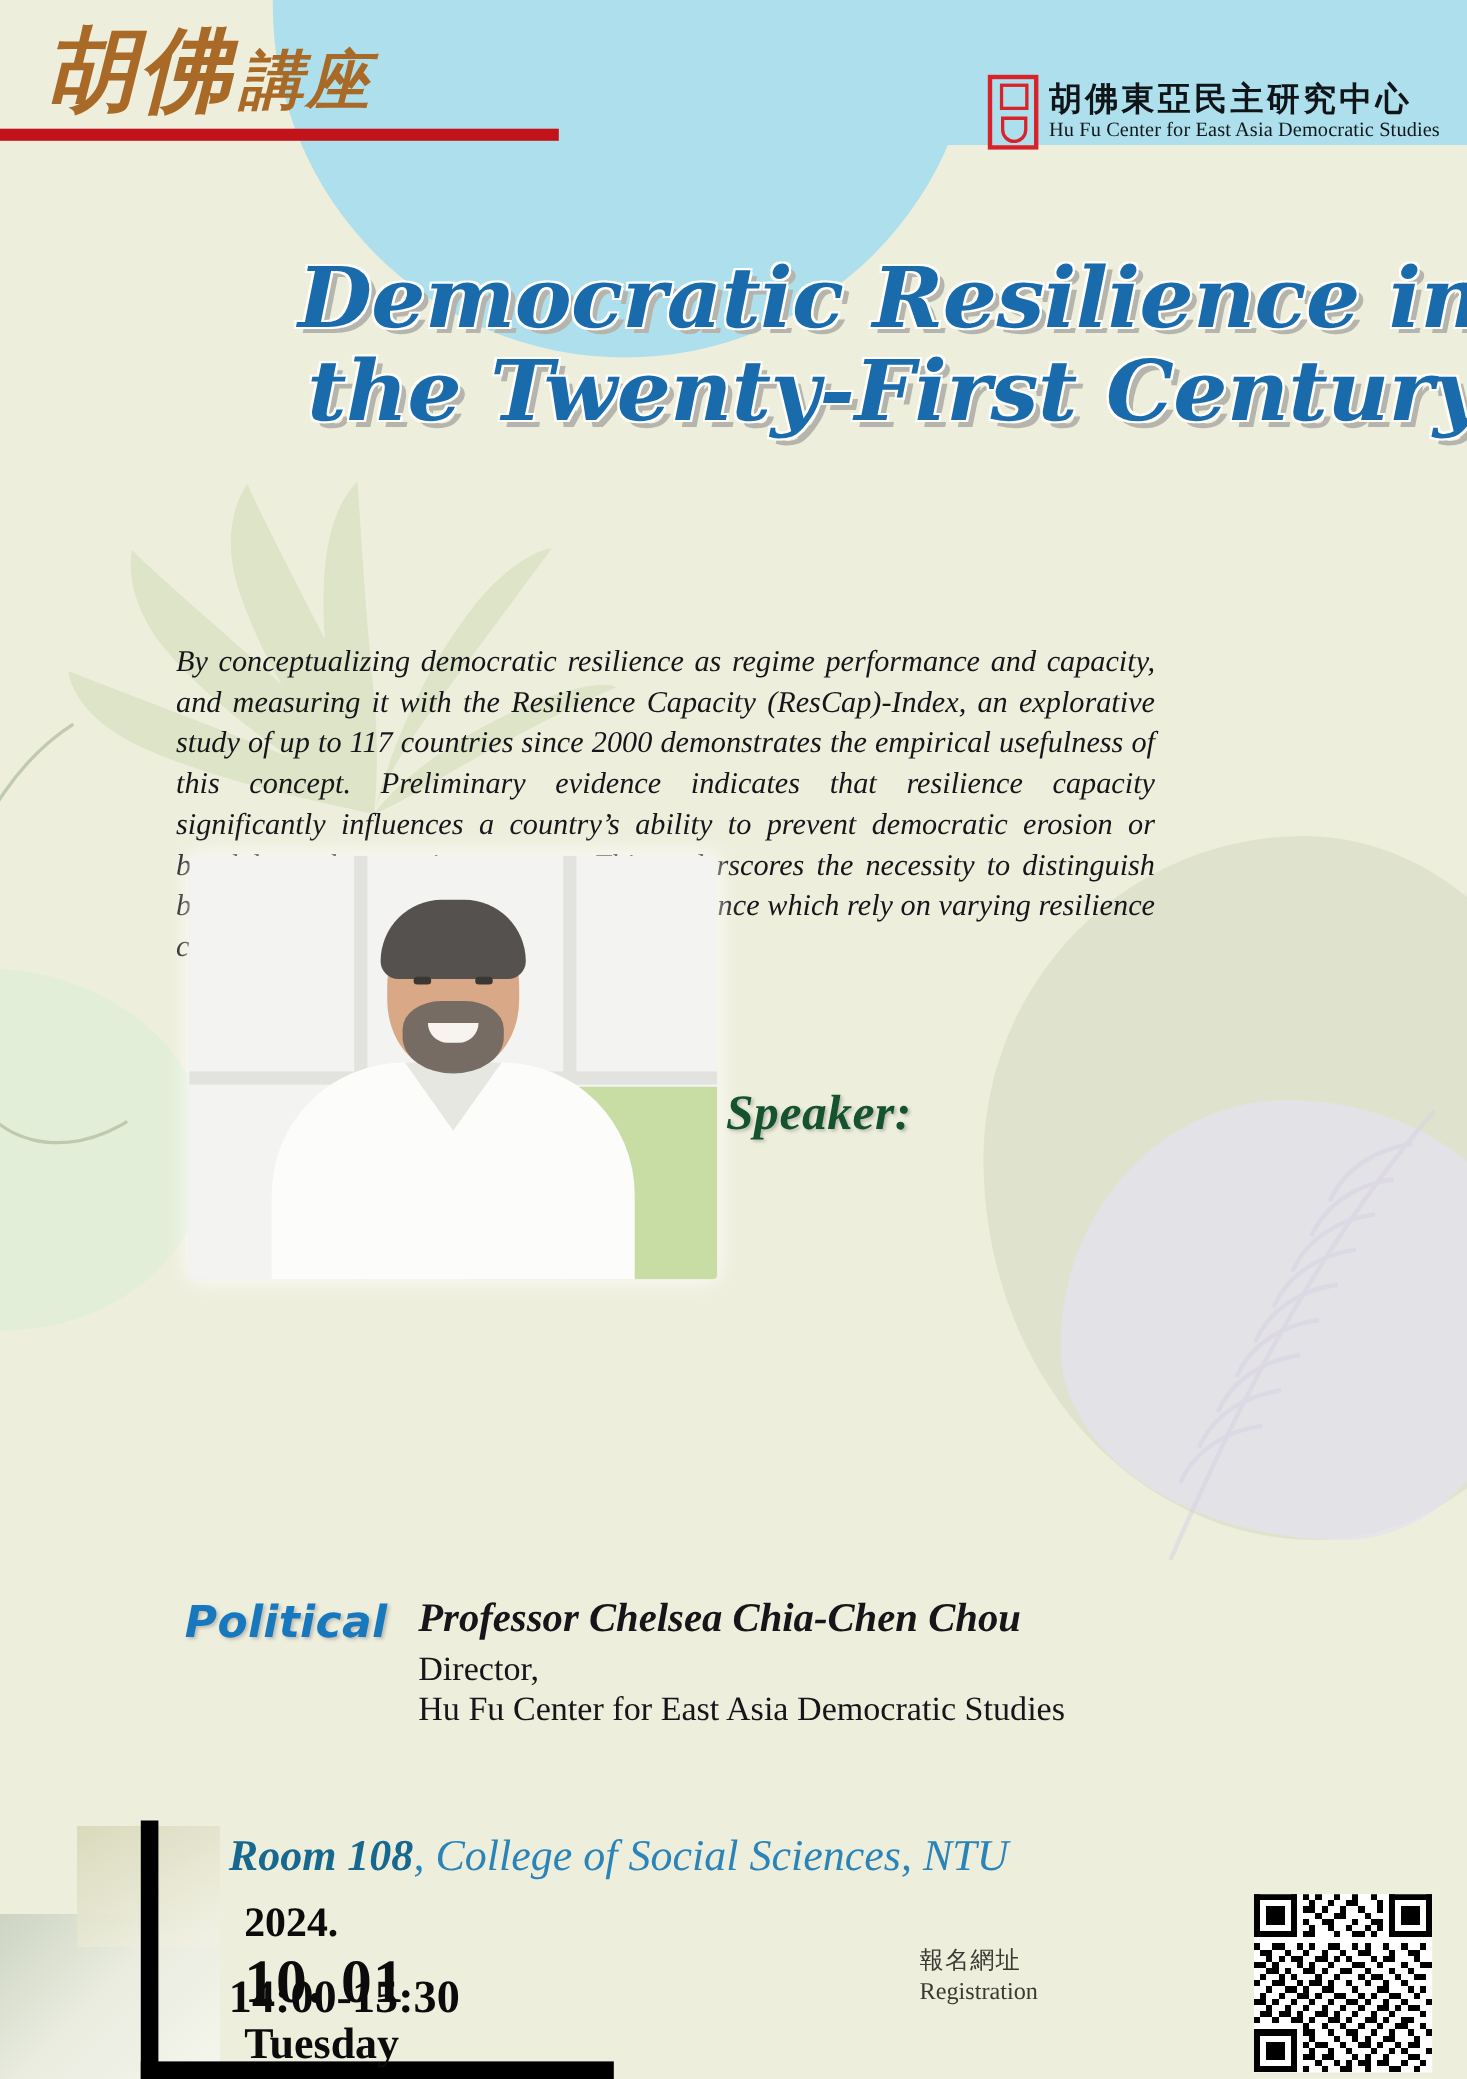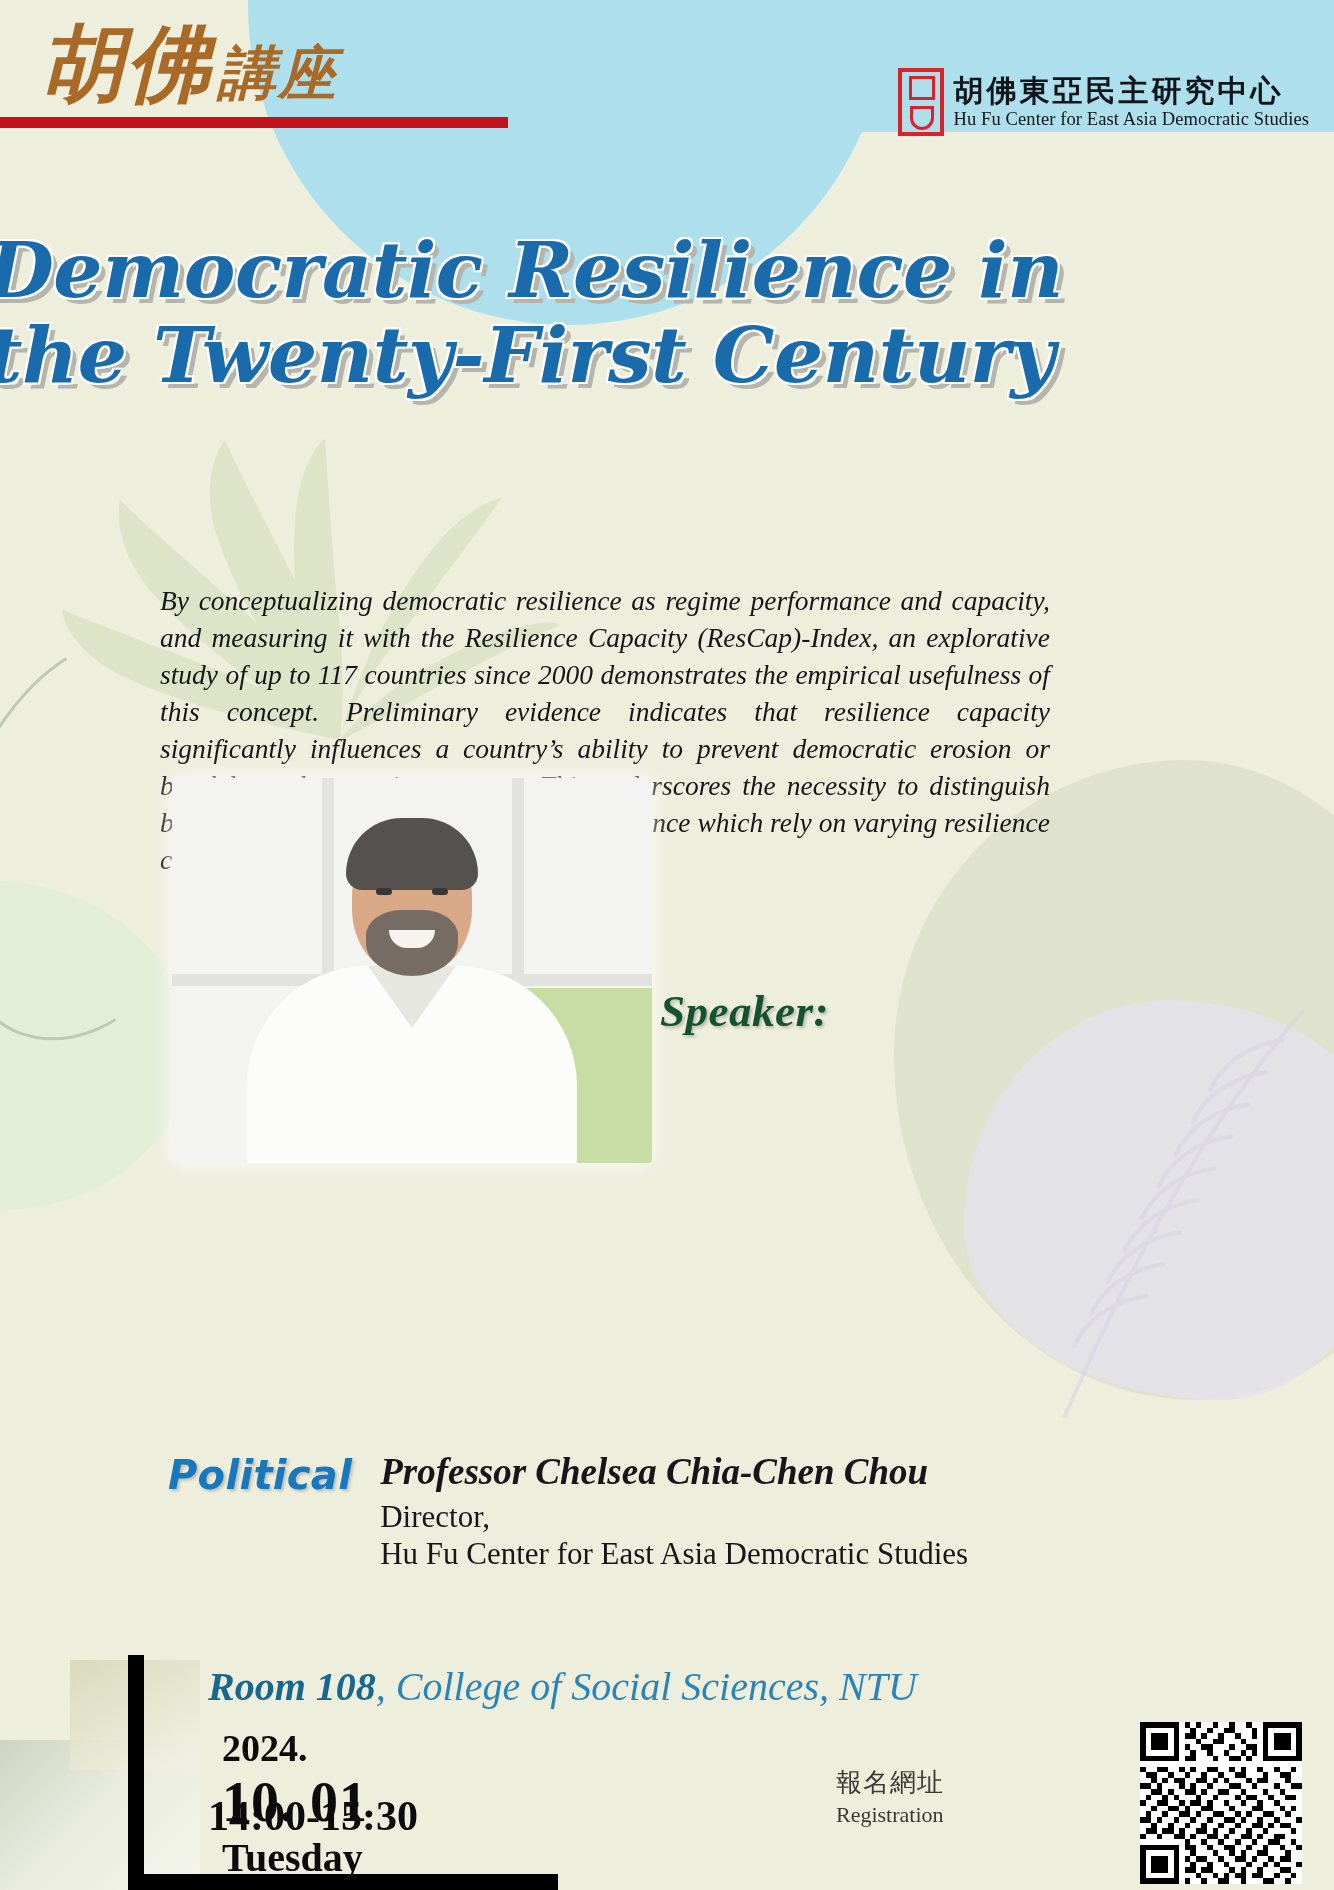--- a/index.html
+++ b/index.html
@@ -100,21 +100,21 @@
   .org-cn{
     font-family:"DejaVu Serif",serif;font-size:30px;color:#10151a;
     letter-spacing:3px;white-space:nowrap;font-weight:600;
   }
   .org-en{
     font-family:"Liberation Serif",serif;font-size:18.5px;color:#10151a;
     letter-spacing:.1px;white-space:nowrap;margin-top:3px;
   }
 
   
-  .title-wrap{position:absolute;left:0;top:228px;width:100%;text-align:left;}
+  .title-wrap{position:absolute;left:0;top:228px;width:100%;text-align:right;}
   .title-line{
     font-family:"DejaVu Serif",serif;
     font-weight:700;font-style:italic;
     font-size:76px;line-height:1.12;
     color:#1a6bab;
     letter-spacing:-.5px;
     transform:scaleX(1.02);
     text-shadow:
       -2px -2px 0 #ffffff, 2px -2px 0 #ffffff,
       -2px  2px 0 #ffffff, 2px  2px 0 #ffffff,
@@ -229,21 +229,21 @@
     position:absolute;left:208px;top:1792px;
     display:flex;align-items:flex-start;gap:56px;white-space:nowrap;
     font-family:"Liberation Serif",serif;font-weight:700;
   }
   .t-time{font-size:42px;color:#0b0b0b;}
   .t-cn{font-size:40px;color:#6c6c63;font-family:"DejaVu Serif",serif;letter-spacing:4px;font-weight:600;}
   .reg-text{
     position:absolute;left:836px;top:1768px;width:120px;
     font-family:"Liberation Serif",serif;color:#3a3a32;line-height:1.28;
   }
-  .reg-cn{font-family:Liberation Mono, monospace;font-size:26px;letter-spacing:1px;}
+  .reg-cn{font-family:Liberation Sans, sans-serif;font-size:22px;letter-spacing:1px;}
   .reg-en{font-size:22px;}
   .qr{
     position:absolute;right:32px;top:1722px;width:162px;height:162px;
     background:#fff;
   }
   .qr svg{display:block;}
 </style>
 </head>
 <body>
 

